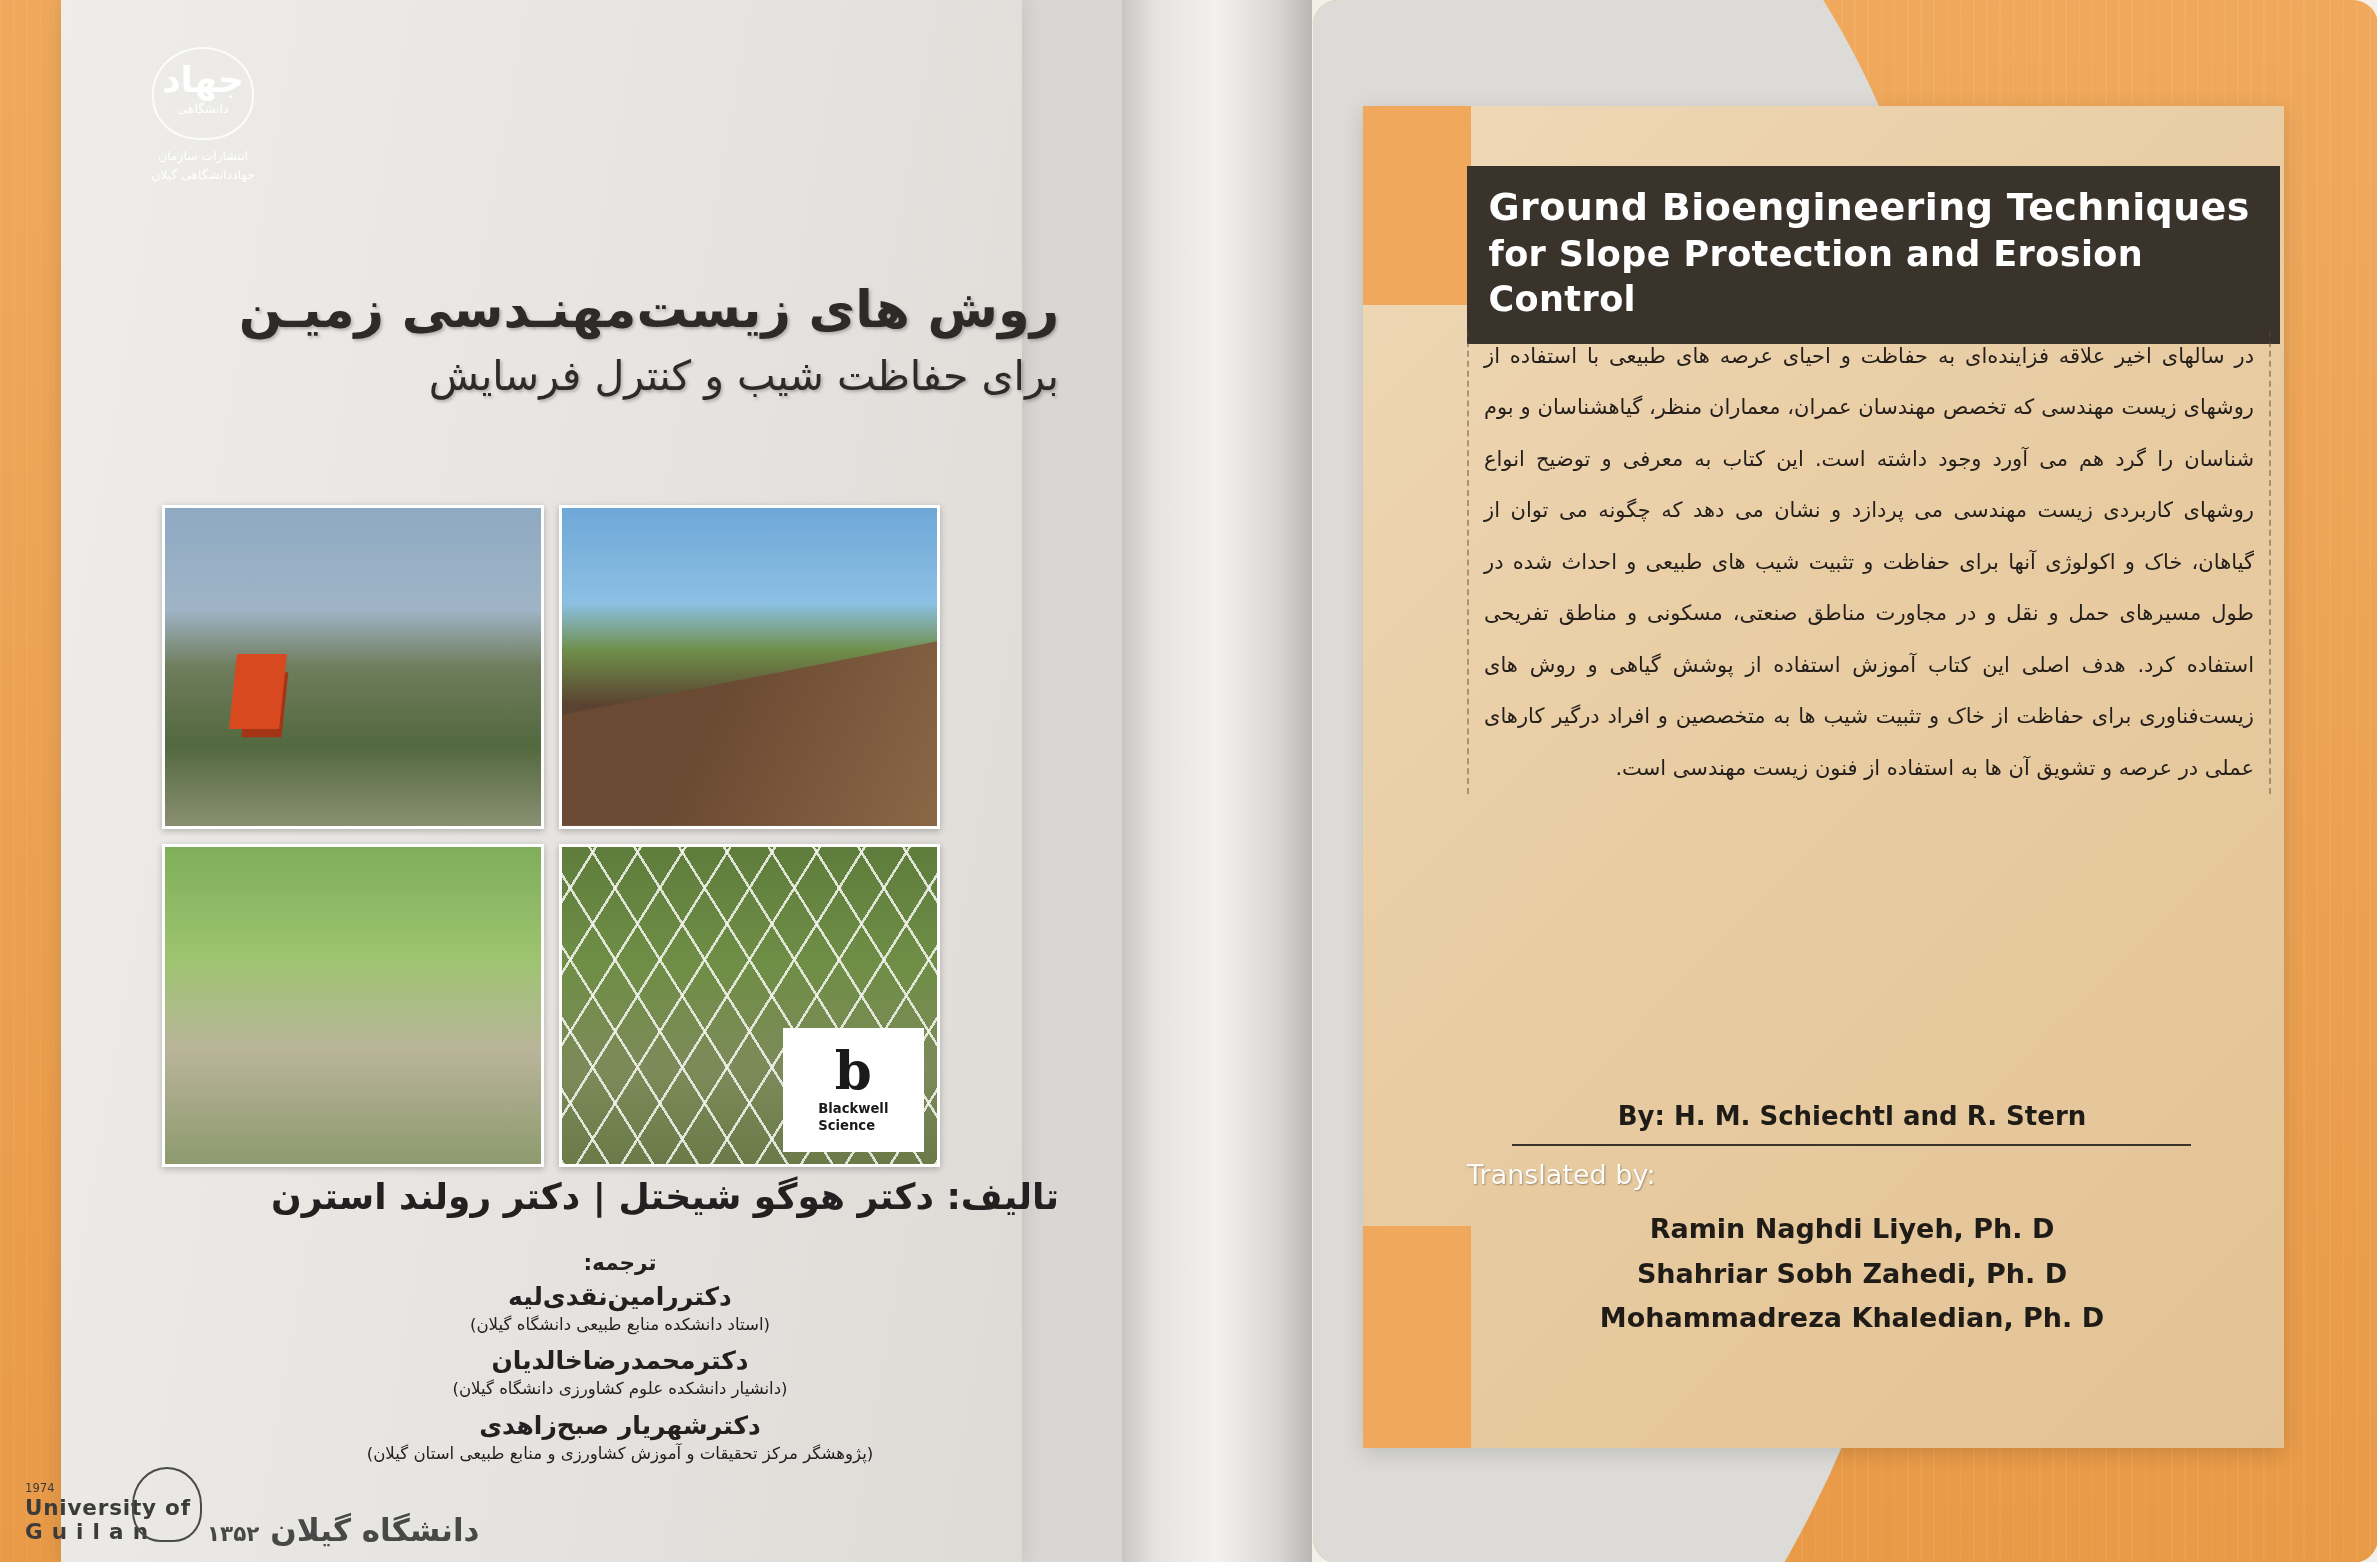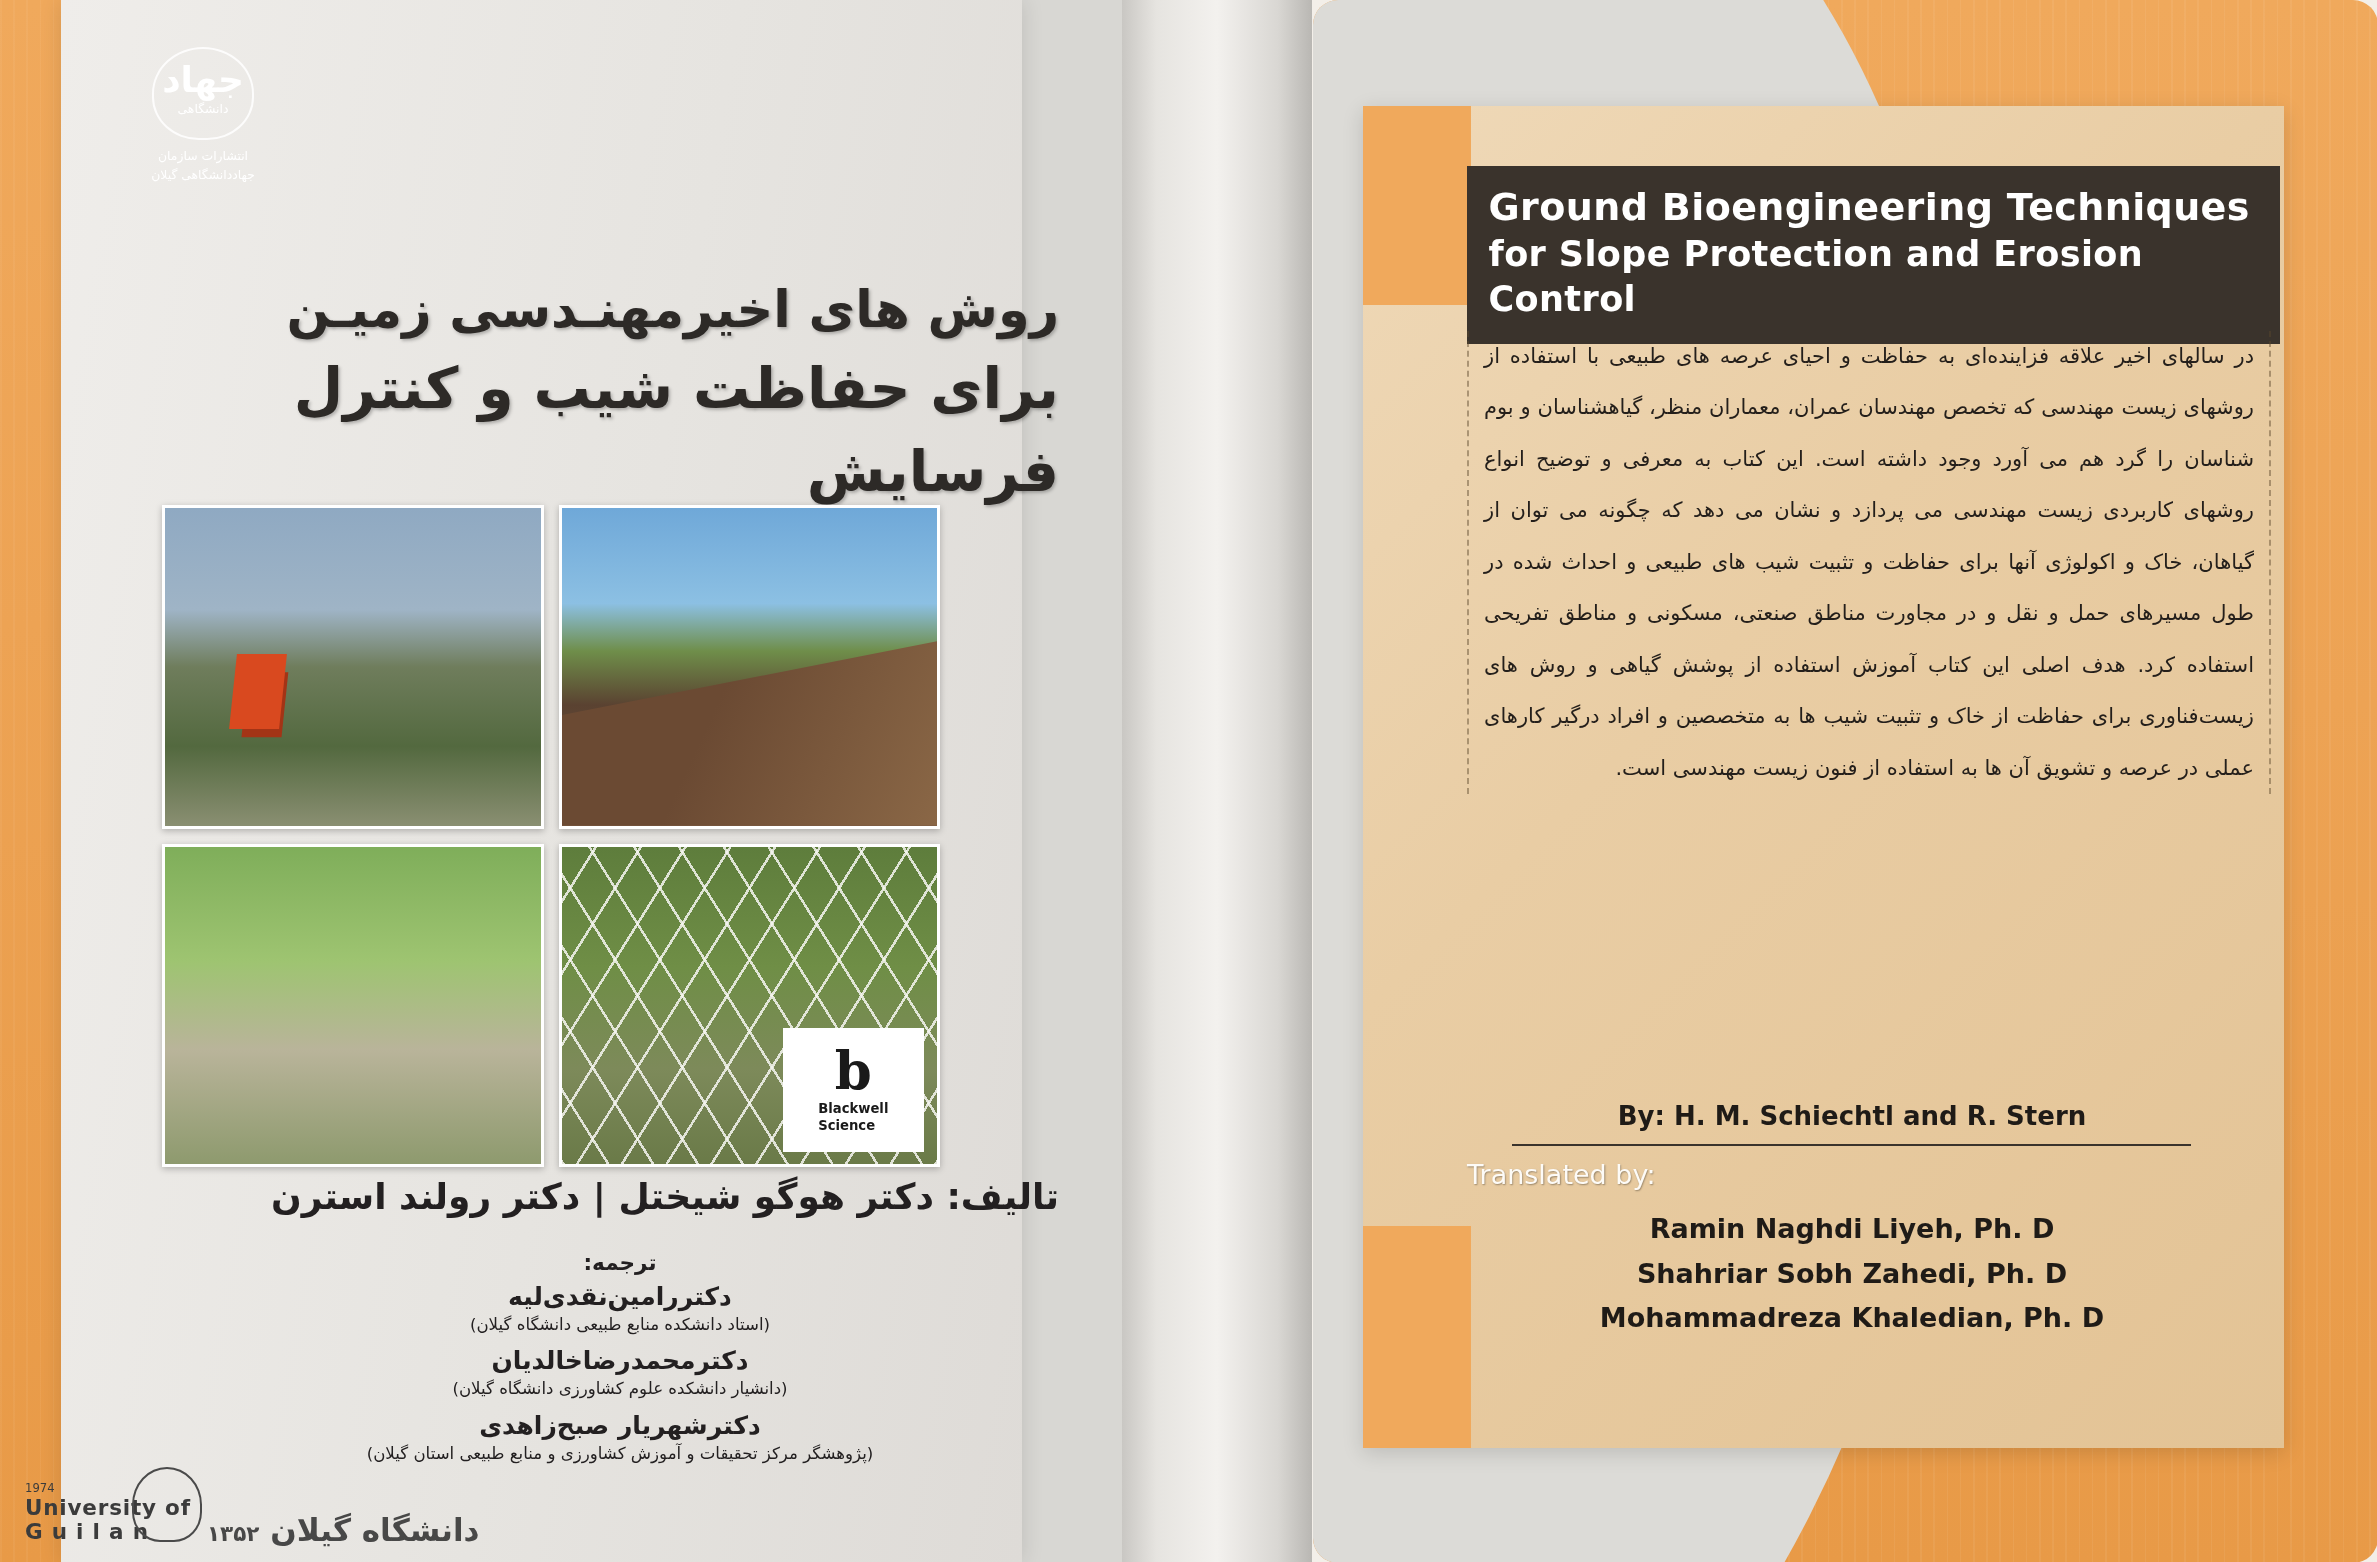--- a/index.html
+++ b/index.html
@@ -66,21 +66,21 @@
 
   .title-block{
     position:absolute;right:63px;top:273px;width:878px;
     text-align:right;direction:rtl;
   }
   .title-block .t1{
     font-size:51px;font-weight:bold;color:#2d2a27;line-height:1.45;
     text-shadow:1.7px 1.7px 3.3px rgba(0,0,0,.25);
   }
   .title-block .t2{
-    font-size:57px;font-weight:bold;color:#2d2a27;line-height:1.45;
+    font-size:41px;font-weight:normal;color:#2d2a27;line-height:1.45;
     text-shadow:1.7px 1.7px 3.3px rgba(0,0,0,.25);
   }
 
   .photo-grid{
     position:absolute;left:162px;top:505px;width:778px;height:662px;
     display:grid;grid-template-columns:1fr 1fr;grid-template-rows:1fr 1fr;
     gap:15px;
   }
   .photo{border:3.3px solid #fff;box-shadow:0 1.7px 6.6px rgba(0,0,0,.25);position:relative;overflow:hidden;}
   .p1{background:linear-gradient(180deg,#8fa9c2 0%,#9fb4c6 32%,#6f7d5c 50%,#53693f 75%,#8a8f72 100%);}
@@ -235,21 +235,21 @@
       <div class="jahad-mark">
         <div class="ring"></div>
         <div class="arabic">جهاد</div>
         <div class="sub">دانشگاهی</div>
       </div>
       <div class="jahad-text" style="white-space:pre-line;">انتشارات سازمان
 جهاددانشگاهی گیلان</div>
     </div>
 
     <div class="title-block">
-      <div class="t1">روش های اخیر‌مهنـدسی زمیـن</div>
+      <div class="t1">روش های زیست‌مهنـدسی زمیـن</div>
       <div class="t2">برای حفاظت شیب و کنترل فرسایش</div>
     </div>
 
     <div class="photo-grid">
       <div class="photo p1"></div>
       <div class="photo p2"></div>
       <div class="photo p3"></div>
       <div class="photo p4">
         <div class="lattice"></div>
         <div class="blackwell">

